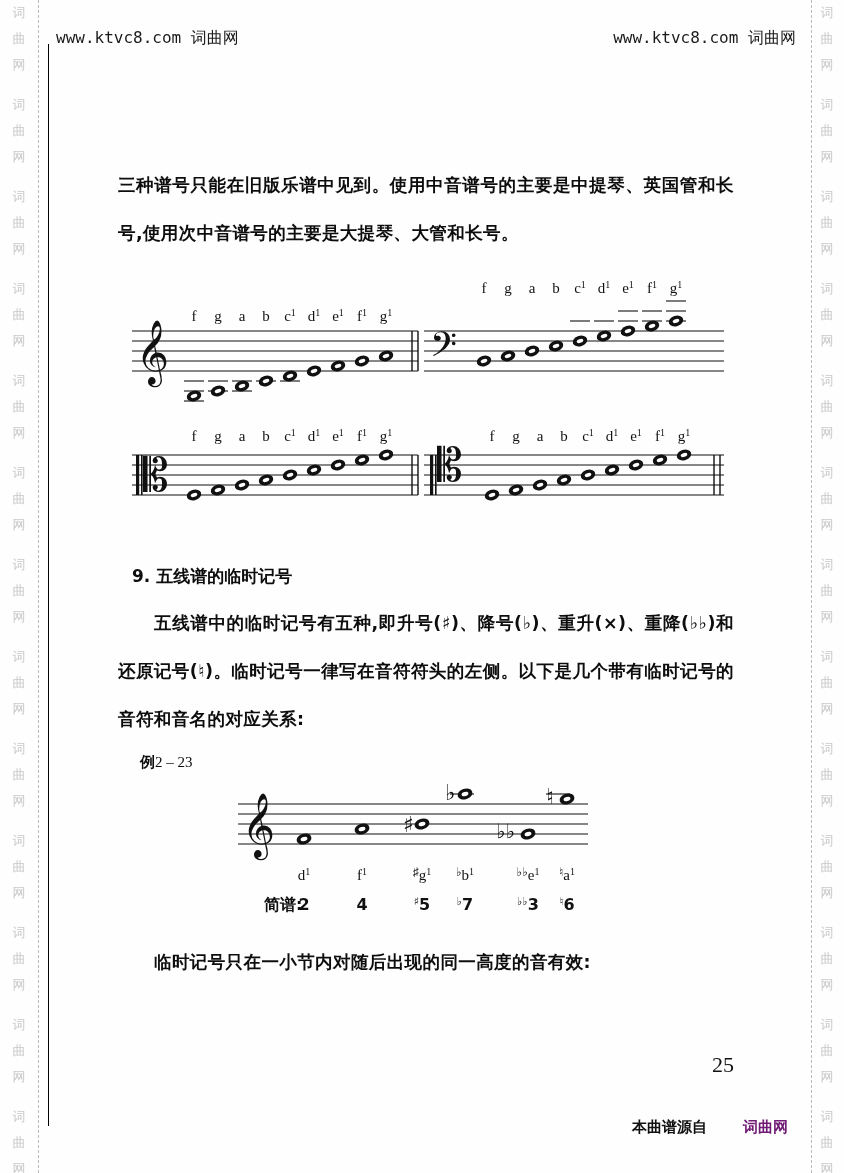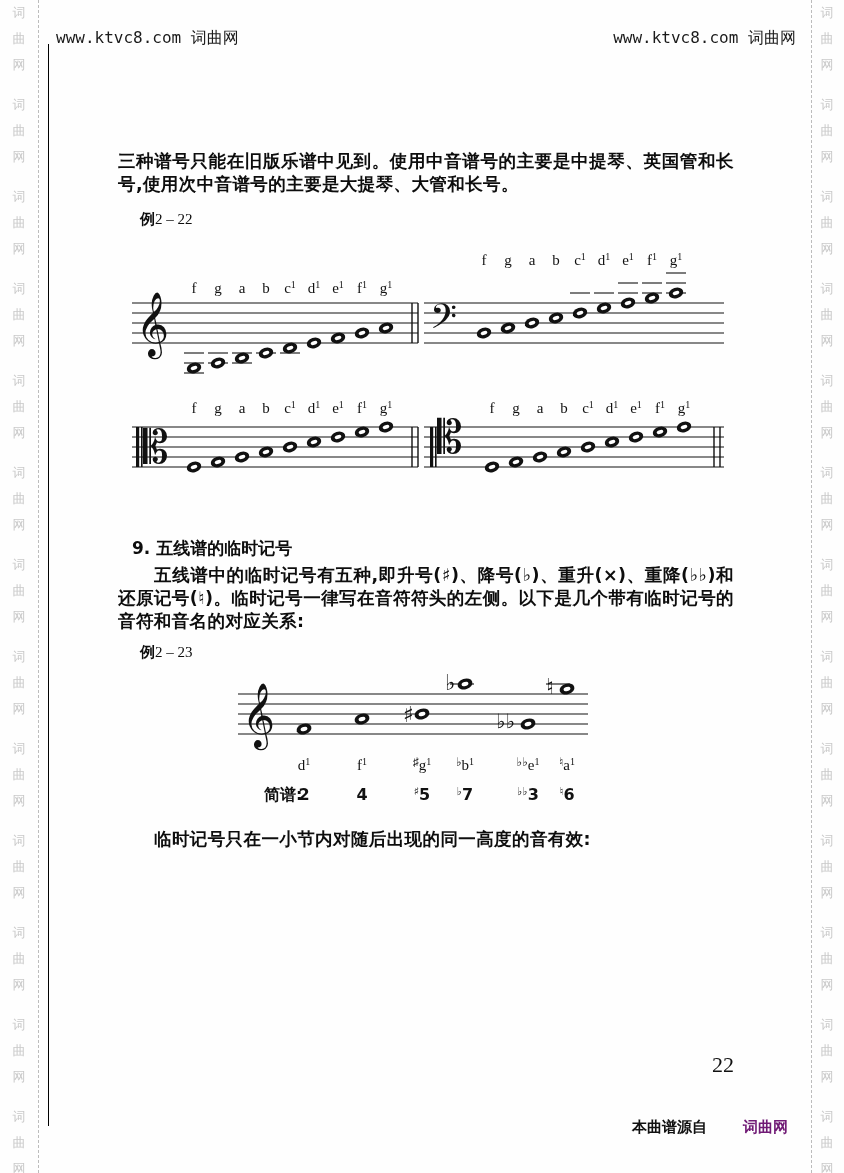--- a/index.html
+++ b/index.html
@@ -69,24 +69,24 @@
   .hdr.right { right: 48px; }
 
   
   .body-area {
     position: absolute;
     left: 118px;
     top: 150px;
     width: 616px;
   }
   p.para {
-    margin: 0 0 0 0;
+    margin: 11px 0 0 0;
     font-family: "DejaVu Sans", sans-serif;
     font-size: 17.5px;
-    line-height: 23px;
+    line-height: 48px;
     letter-spacing: 0.4px;
     text-align: justify;
     color: #0d0d0d;
     font-weight: 600;
   }
   p.indent { text-indent: 36px; }
 
   .example-label {
     font-family: "DejaVu Sans", sans-serif;
     font-size: 15px;
@@ -284,23 +284,20 @@
   <div class="black-rule"></div>
 
   <div class="hdr left">www.ktvc8.com  词曲网</div>
   <div class="hdr right">www.ktvc8.com  词曲网</div>
 
   <div class="body-area">
 
     <p class="para">三种谱号只能在旧版乐谱中见到。使用中音谱号的主要是中提琴、英国管和长号,使用次中音谱号的主要是大提琴、大管和长号。</p>
 
 
-    <div class="example-label">
-      <span>例</span><span class="num">2 – 22</span>
-    </div>
 
     <div class="system" style="margin-top:22px;">
       <svg class="staff-svg" width="616" height="130" viewBox="0 0 616 130">
 
         <g transform="translate(0,0)">
 
           <g stroke="#111" stroke-width="1.1">
             <line x1="14" y1="52" x2="300" y2="52"></line>
             <line x1="14" y1="62" x2="300" y2="62"></line>
             <line x1="14" y1="72" x2="300" y2="72"></line>
@@ -599,20 +596,20 @@
             <text x="347" y="128" text-anchor="middle" font-family="DejaVu Sans, sans-serif" font-size="16" font-weight="bold" fill="#111"><tspan font-size="11" dy="-5">♭</tspan><tspan dy="5">7</tspan></text>
             <text x="410" y="128" text-anchor="middle" font-family="DejaVu Sans, sans-serif" font-size="16" font-weight="bold" fill="#111"><tspan font-size="11" dy="-5">♭♭</tspan><tspan dy="5">3</tspan></text>
             <text x="449" y="128" text-anchor="middle" font-family="DejaVu Sans, sans-serif" font-size="16" font-weight="bold" fill="#111"><tspan font-size="11" dy="-5">♮</tspan><tspan dy="5">6</tspan></text>
           </g>
       </svg>
     </div>
 
     <p class="para indent" style="margin-top:6px;">临时记号只在一小节内对随后出现的同一高度的音有效:</p>
   </div>
 
-  <div class="page-no">22</div>
+  <div class="page-no">25</div>
 
   <div class="footer">
     <span class="src">本曲谱源自</span>
     <span class="brand">词曲网</span>
   </div>
 
 </div>
 
 </body></html>

